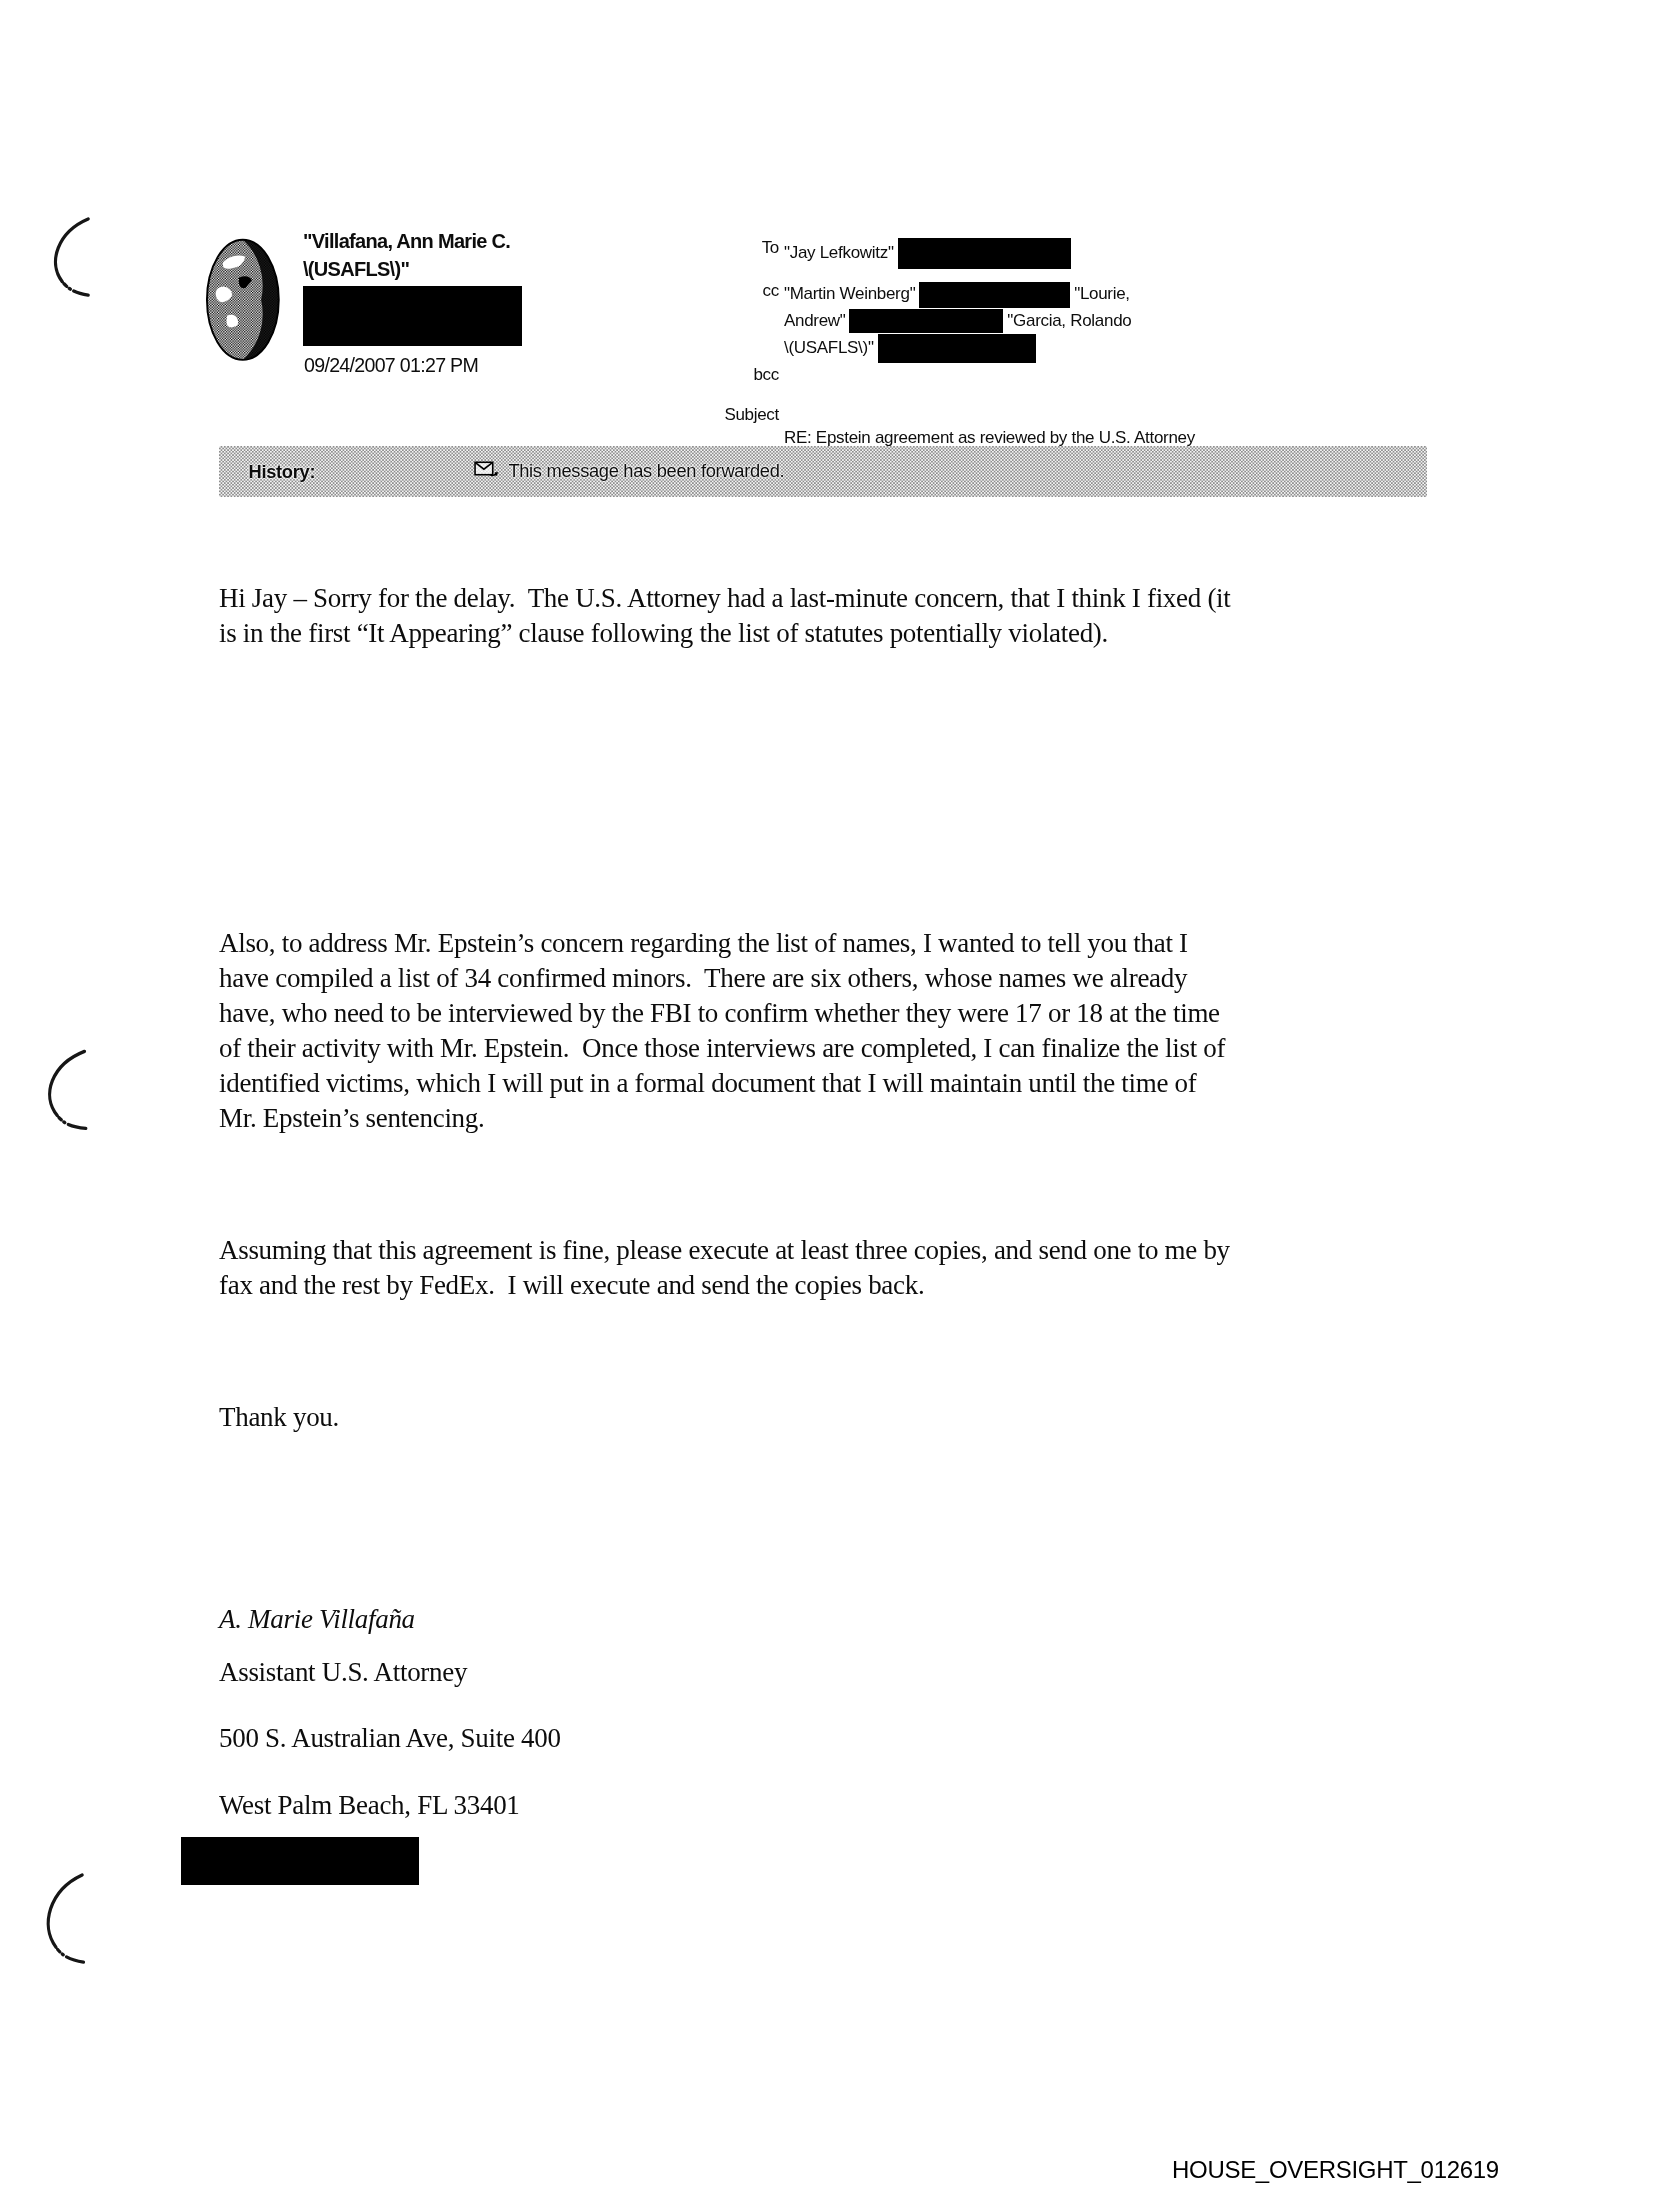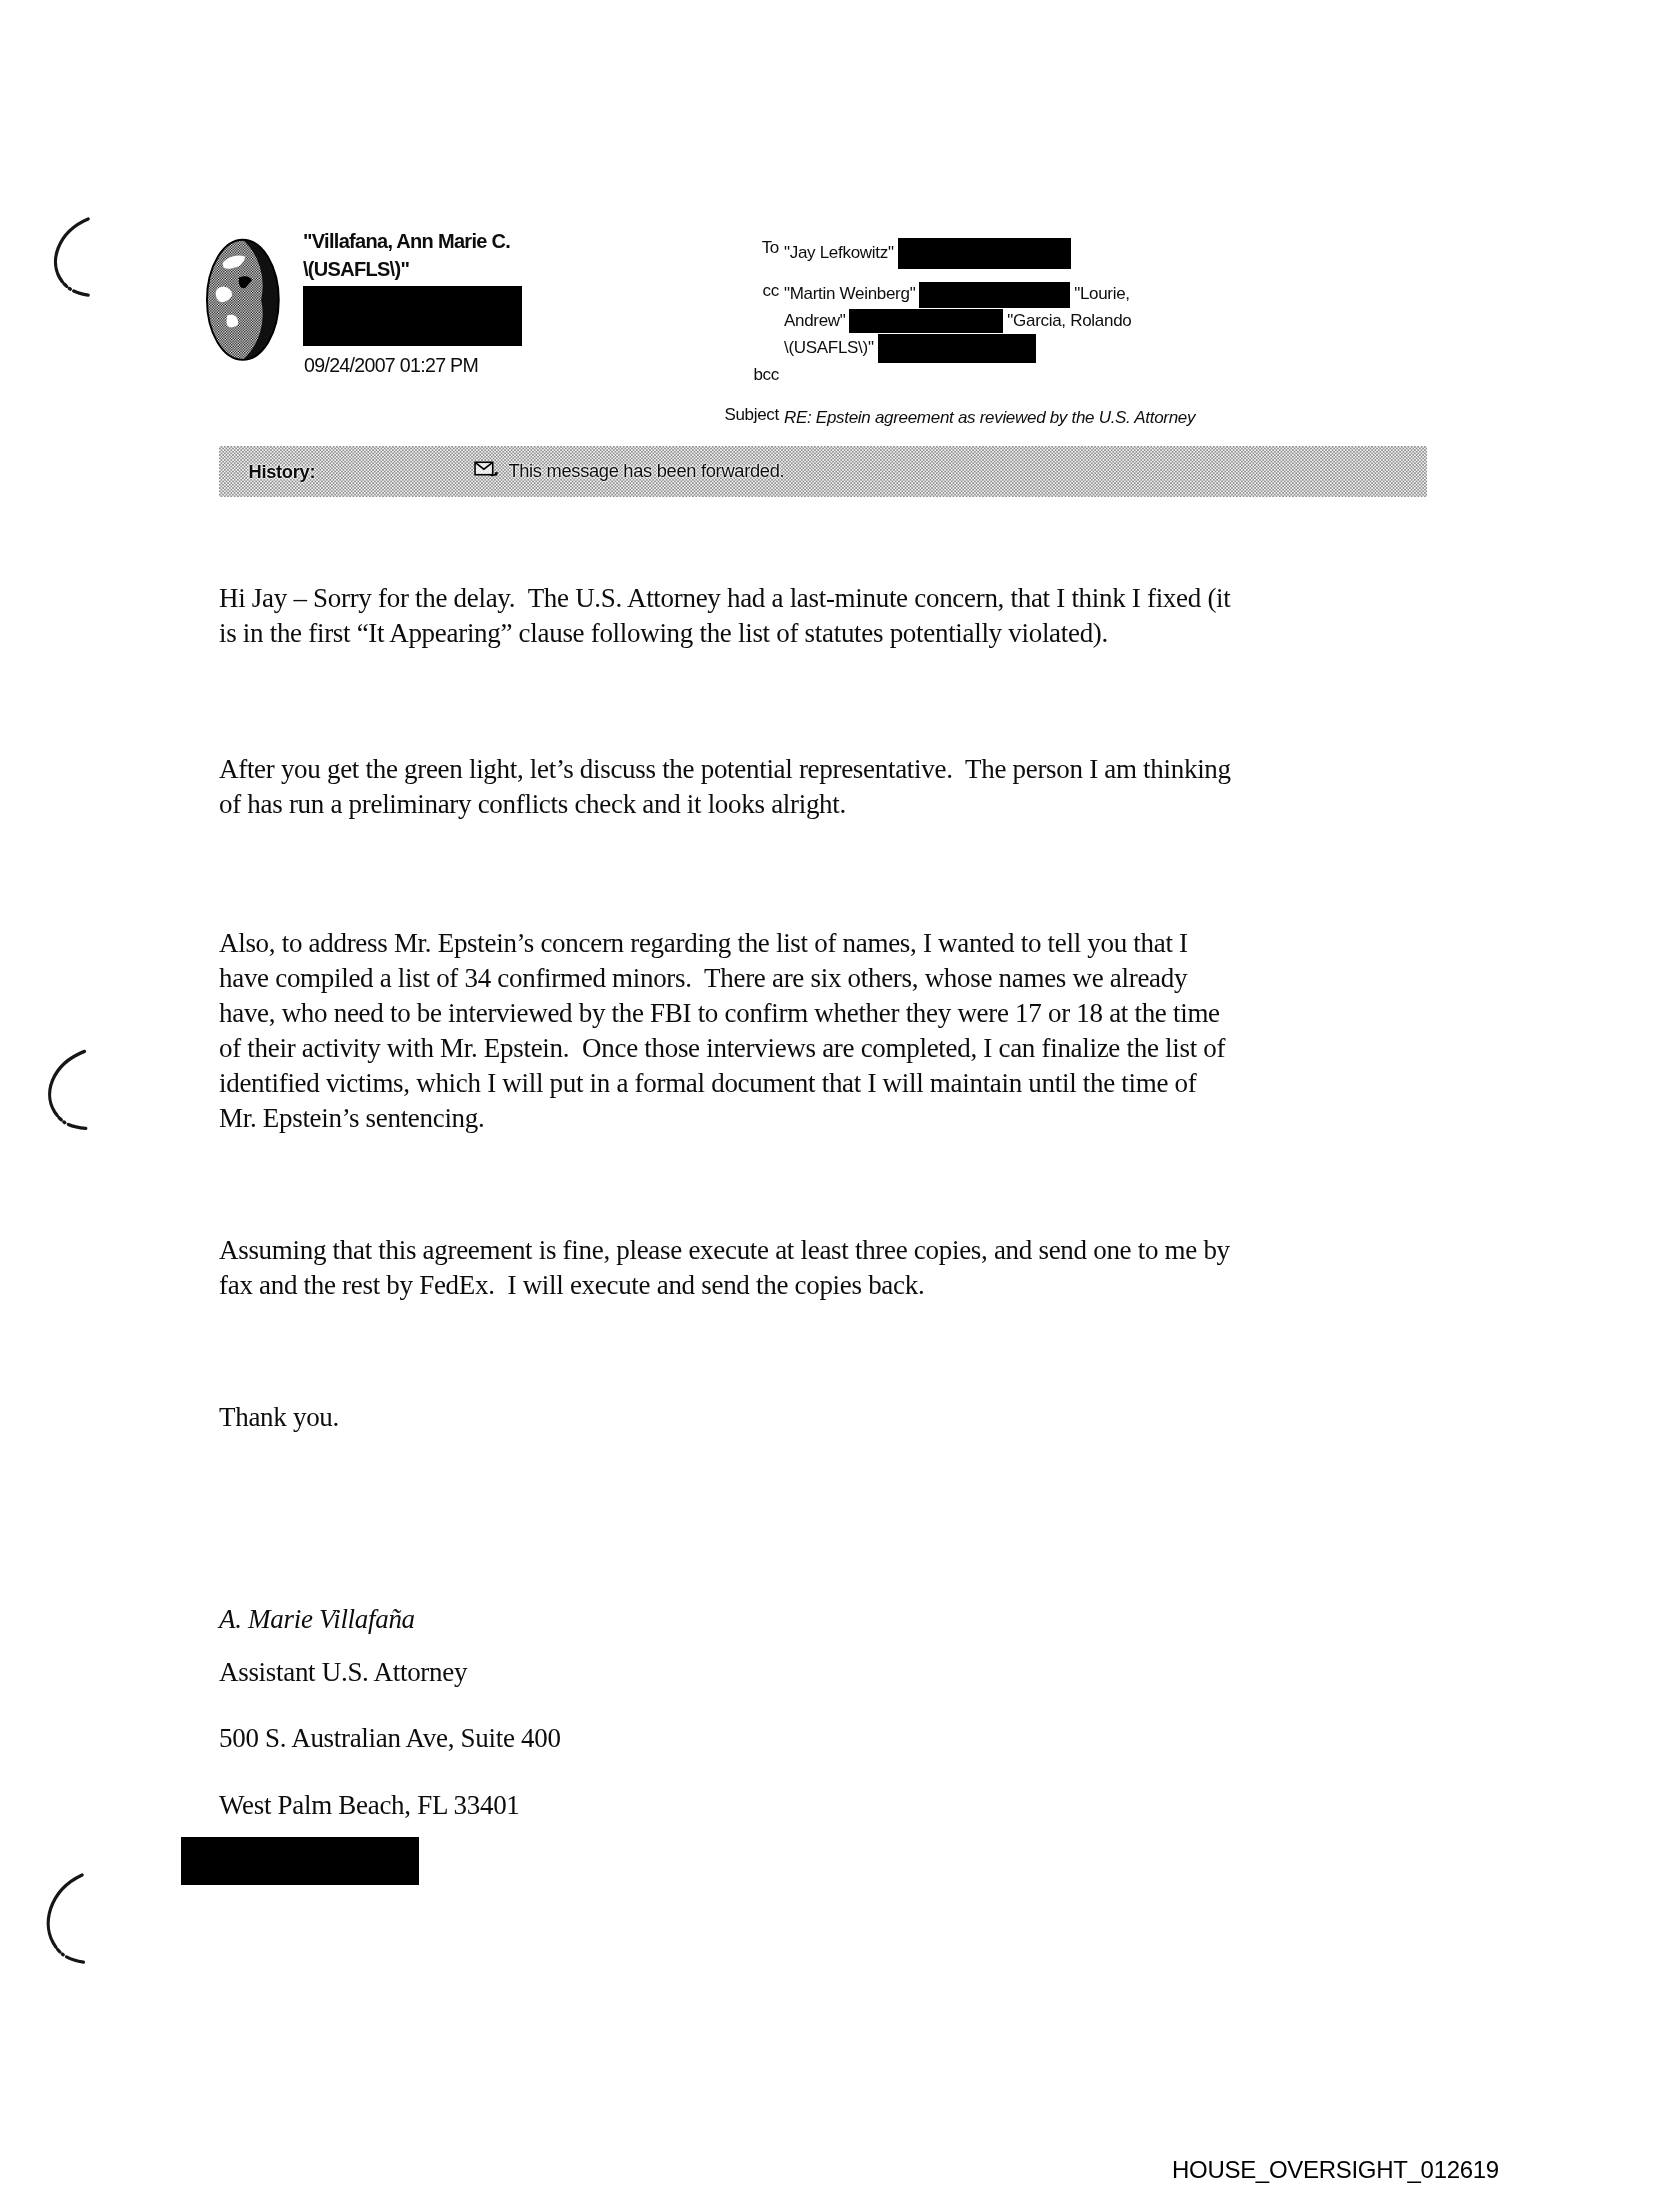--- a/index.html
+++ b/index.html
@@ -126,40 +126,38 @@
       <span>Andrew"</span><span class="redact-inline" style="width:154px;height:24px;"></span><span>"Garcia, Rolando</span>
     </div>
     <div>
       <span>\(USAFLS\)"</span><span class="redact-inline" style="width:158px;height:29px;"></span>
     </div>
   </div>
 
   <div class="hdr-label sans" style="top:365px;text-align:right;">bcc</div>
 
   <div class="hdr-label sans" style="top:405px;">Subject</div>
-  <div class="hdr-value sans" style="top:405px;font-style:italic;">RE: Epstein agreement as reviewed by the U.S. Attorney</div>
+  <div class="hdr-value sans" style="top:425px;">RE: Epstein agreement as reviewed by the U.S. Attorney</div>
 
   <div class="abs sans history-bar">
     <span class="hlabel">History:</span>
     <span class="history-status">
       <span class="env-icon">
         <svg width="25" height="18.3" viewBox="0 0 38 28">
           <rect x="1.5" y="3.5" width="27" height="19" fill="#fff" fill-opacity="0.7" stroke="#000" stroke-width="2.4"></rect>
           <path d="M2 4 L15 14 L28 4" fill="none" stroke="#000" stroke-width="2.4"></path>
           <path d="M24 22 q6 4 11 -2 l-3 0 m3 0 l-1 4" fill="none" stroke="#000" stroke-width="2.2"></path>
         </svg>
       </span>
       <span>This message has been forwarded.</span>
     </span>
   </div>
 
   <div class="body-par" style="top:581px;">Hi Jay – Sorry for the delay.  The U.S. Attorney had a last-minute concern, that I think I fixed (it
 is in the first “It Appearing” clause following the list of statutes potentially violated).</div>
-  <div class="body-par" style="top:752px;">After you get the green light, let’s discuss the potential representative.  The person I am thinking
-of has run a preliminary conflicts check and it looks alright.</div>
   <div class="body-par" style="top:926px;">Also, to address Mr. Epstein’s concern regarding the list of names, I wanted to tell you that I
 have compiled a list of 34 confirmed minors.  There are six others, whose names we already
 have, who need to be interviewed by the FBI to confirm whether they were 17 or 18 at the time
 of their activity with Mr. Epstein.  Once those interviews are completed, I can finalize the list of
 identified victims, which I will put in a formal document that I will maintain until the time of
 Mr. Epstein’s sentencing.</div>
   <div class="body-par" style="top:1400px;">Thank you.</div>
   <div class="body-par" style="top:1233px;">Assuming that this agreement is fine, please execute at least three copies, and send one to me by
 fax and the rest by FedEx.  I will execute and send the copies back.</div>
 

